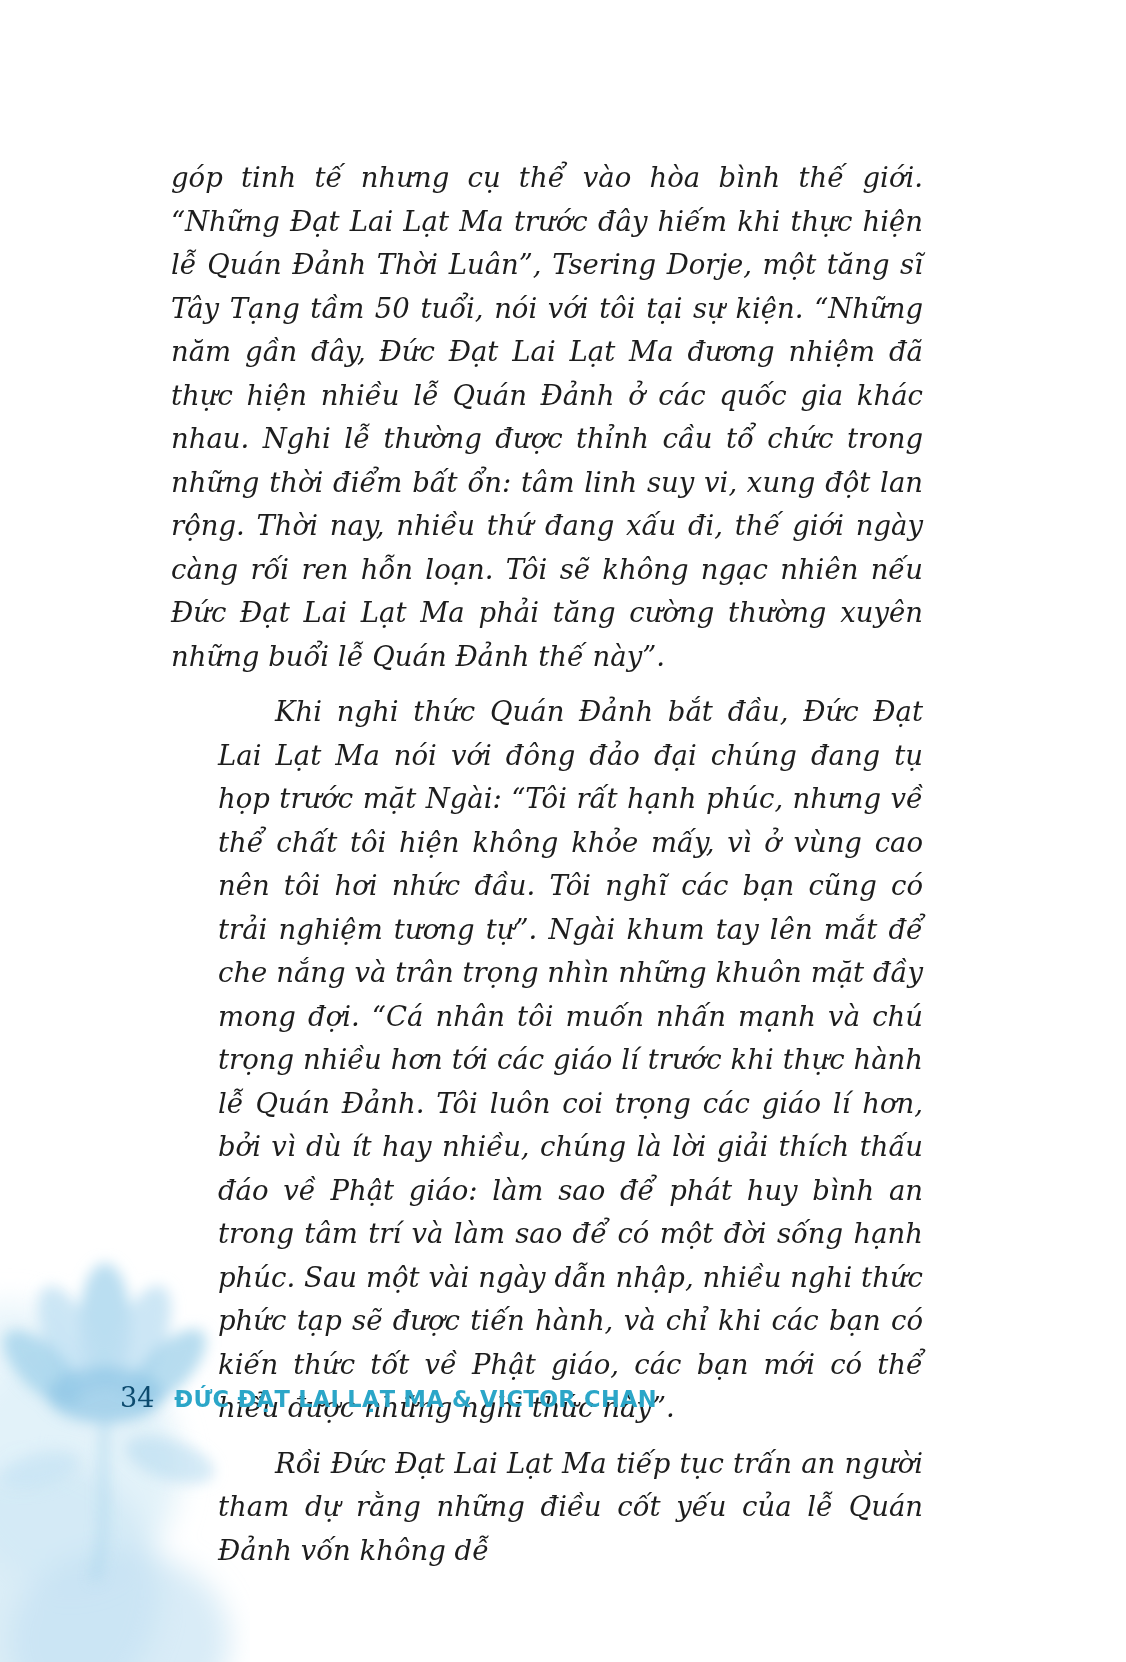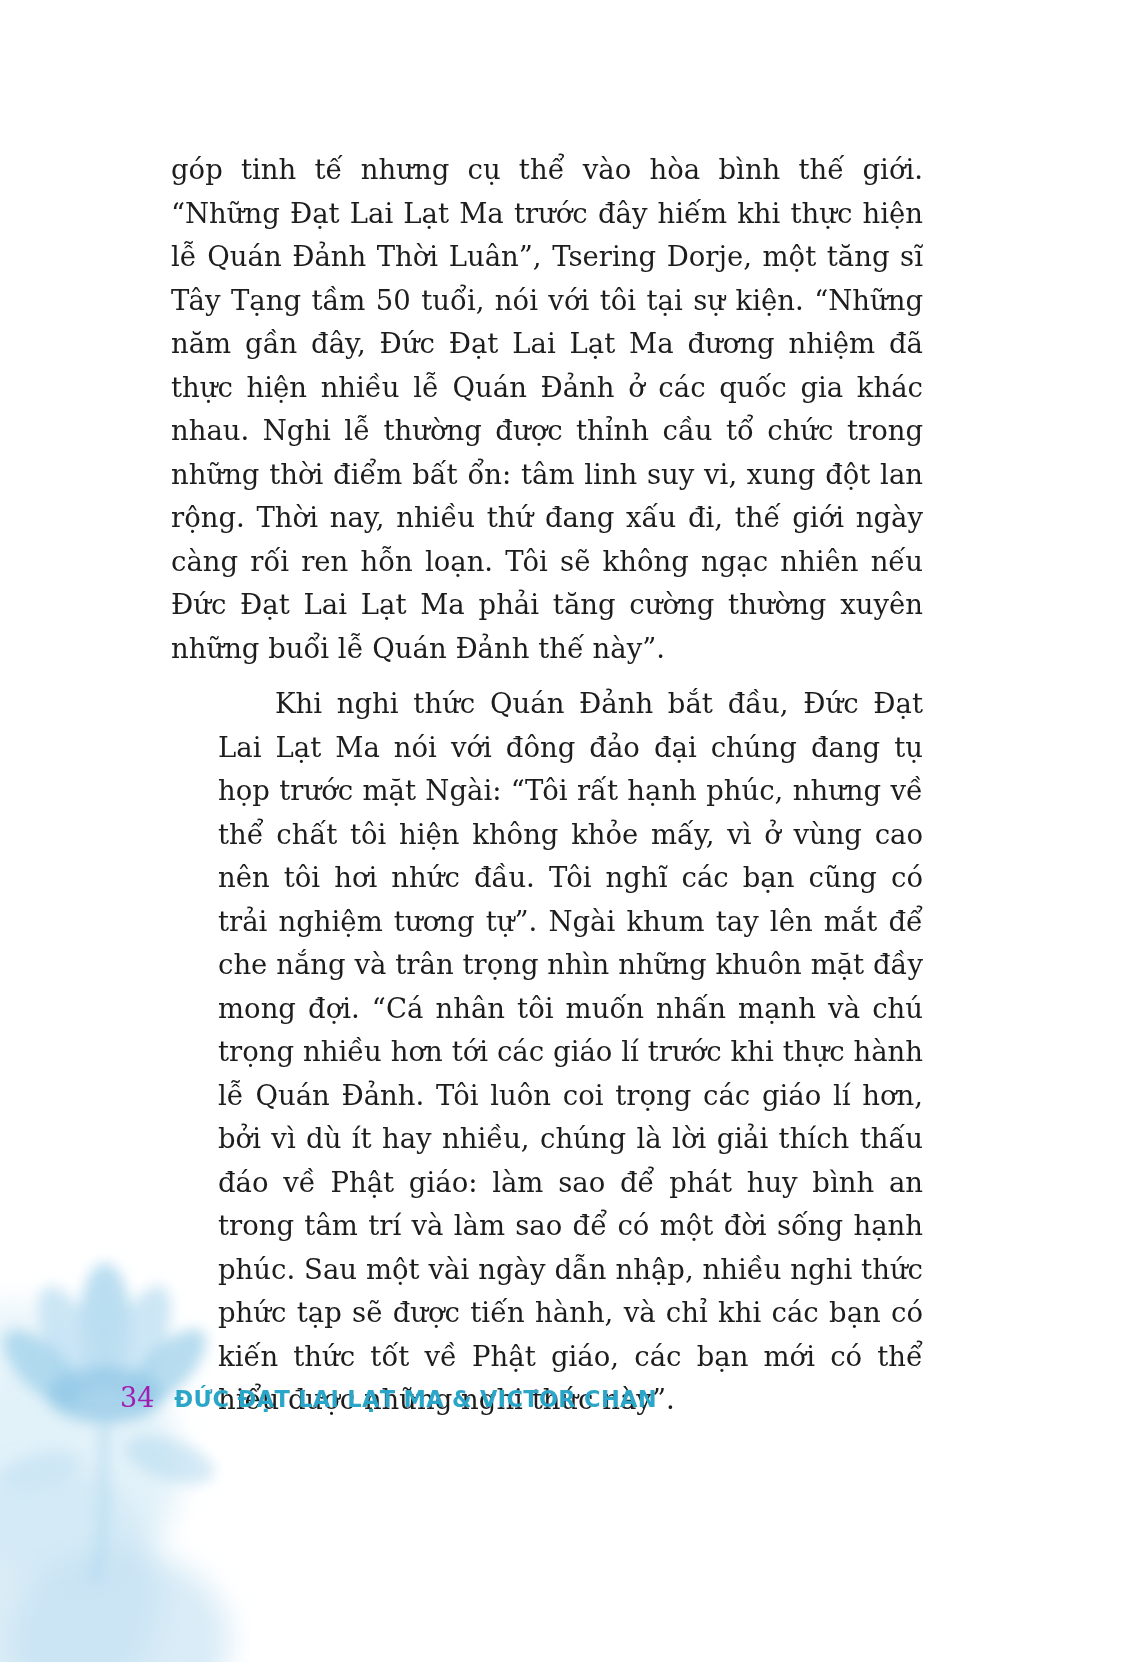--- a/index.html
+++ b/index.html
@@ -11,46 +11,47 @@
     position: relative;
     width: 1126px;
     height: 1662px;
     background: #ffffff;
     overflow: hidden;
     font-family: "DejaVu Serif", serif;
   }
   .content {
     position: absolute;
     left: 171px;
-    top: 148px;
+    top: 156px;
     width: 752px;
     font-size: 27.5px;
     line-height: 43.5px;
     color: #1d1d1d;
     text-align: justify;
+    font-style: italic;
   }
   .content p {
     margin: 0 0 12px 0;
   }
   .content p.indent {
     text-indent: 57px;
     margin-left: 47px;
   }
   .footer {
     position: absolute;
     left: 120px;
     top: 1382px;
     display: flex;
     align-items: baseline;
     gap: 20px;
   }
   .page-num {
     font-family: "DejaVu Serif", serif;
     font-size: 27px;
-    color: #a21caf;
+    color: #0c4a6e;
   }
   .book-title {
     font-family: "DejaVu Sans", sans-serif;
     font-weight: bold;
     font-size: 22.5px;
     letter-spacing: 0.3px;
     color: #2ba6c8;
     text-align: right;
   }
   .lotus {
@@ -94,20 +95,21 @@
 
       <path d="M105 280 C 100 340, 110 380, 95 440" stroke="#a7d4ec" stroke-width="7" fill="none" opacity="0.7"></path>
       <ellipse cx="170" cy="320" rx="46" ry="20" transform="rotate(18 170 320)" fill="#b7dcf0" opacity="0.6"></ellipse>
       <ellipse cx="40" cy="330" rx="40" ry="17" transform="rotate(-14 40 330)" fill="#c4e2f3" opacity="0.6"></ellipse>
     </g>
   </svg>
 
   <div class="content" style="color: rgb(29, 29, 29);">
       <p class="">góp tinh tế nhưng cụ thể vào hòa bình thế giới. “Những Đạt Lai Lạt Ma trước đây hiếm khi thực hiện lễ Quán Đảnh Thời Luân”, Tsering Dorje, một tăng sĩ Tây Tạng tầm 50 tuổi, nói với tôi tại sự kiện. “Những năm gần đây, Đức Đạt Lai Lạt Ma đương nhiệm đã thực hiện nhiều lễ Quán Đảnh ở các quốc gia khác nhau. Nghi lễ thường được thỉnh cầu tổ chức trong những thời điểm bất ổn: tâm linh suy vi, xung đột lan rộng. Thời nay, nhiều thứ đang xấu đi, thế giới ngày càng rối ren hỗn loạn. Tôi sẽ không ngạc nhiên nếu Đức Đạt Lai Lạt Ma phải tăng cường thường xuyên những buổi lễ Quán Đảnh thế này”.</p>
       <p class="indent">Khi nghi thức Quán Đảnh bắt đầu, Đức Đạt Lai Lạt Ma nói với đông đảo đại chúng đang tụ họp trước mặt Ngài: “Tôi rất hạnh phúc, nhưng về thể chất tôi hiện không khỏe mấy, vì ở vùng cao nên tôi hơi nhức đầu. Tôi nghĩ các bạn cũng có trải nghiệm tương tự”. Ngài khum tay lên mắt để che nắng và trân trọng nhìn những khuôn mặt đầy mong đợi. “Cá nhân tôi muốn nhấn mạnh và chú trọng nhiều hơn tới các giáo lí trước khi thực hành lễ Quán Đảnh. Tôi luôn coi trọng các giáo lí hơn, bởi vì dù ít hay nhiều, chúng là lời giải thích thấu đáo về Phật giáo: làm sao để phát huy bình an trong tâm trí và làm sao để có một đời sống hạnh phúc. Sau một vài ngày dẫn nhập, nhiều nghi thức phức tạp sẽ được tiến hành, và chỉ khi các bạn có kiến thức tốt về Phật giáo, các bạn mới có thể hiểu được những nghi thức này”.</p>
+      <p class="indent">Rồi Đức Đạt Lai Lạt Ma tiếp tục trấn an người tham dự rằng những điều cốt yếu của lễ Quán Đảnh vốn không dễ</p>
     </div>
 
   <div class="footer">
     <span class="page-num">34</span>
     <span class="book-title" style="color: rgb(43, 166, 200);">ĐỨC ĐẠT LAI LẠT MA &amp; VICTOR CHAN</span>
   </div>
 
 </div>
 
 </body></html>

